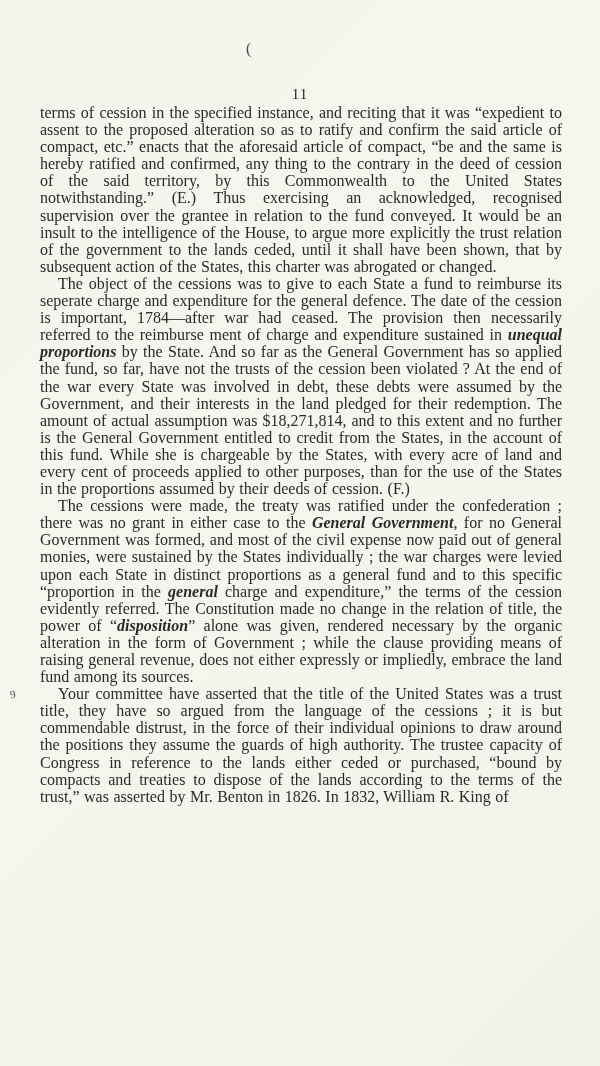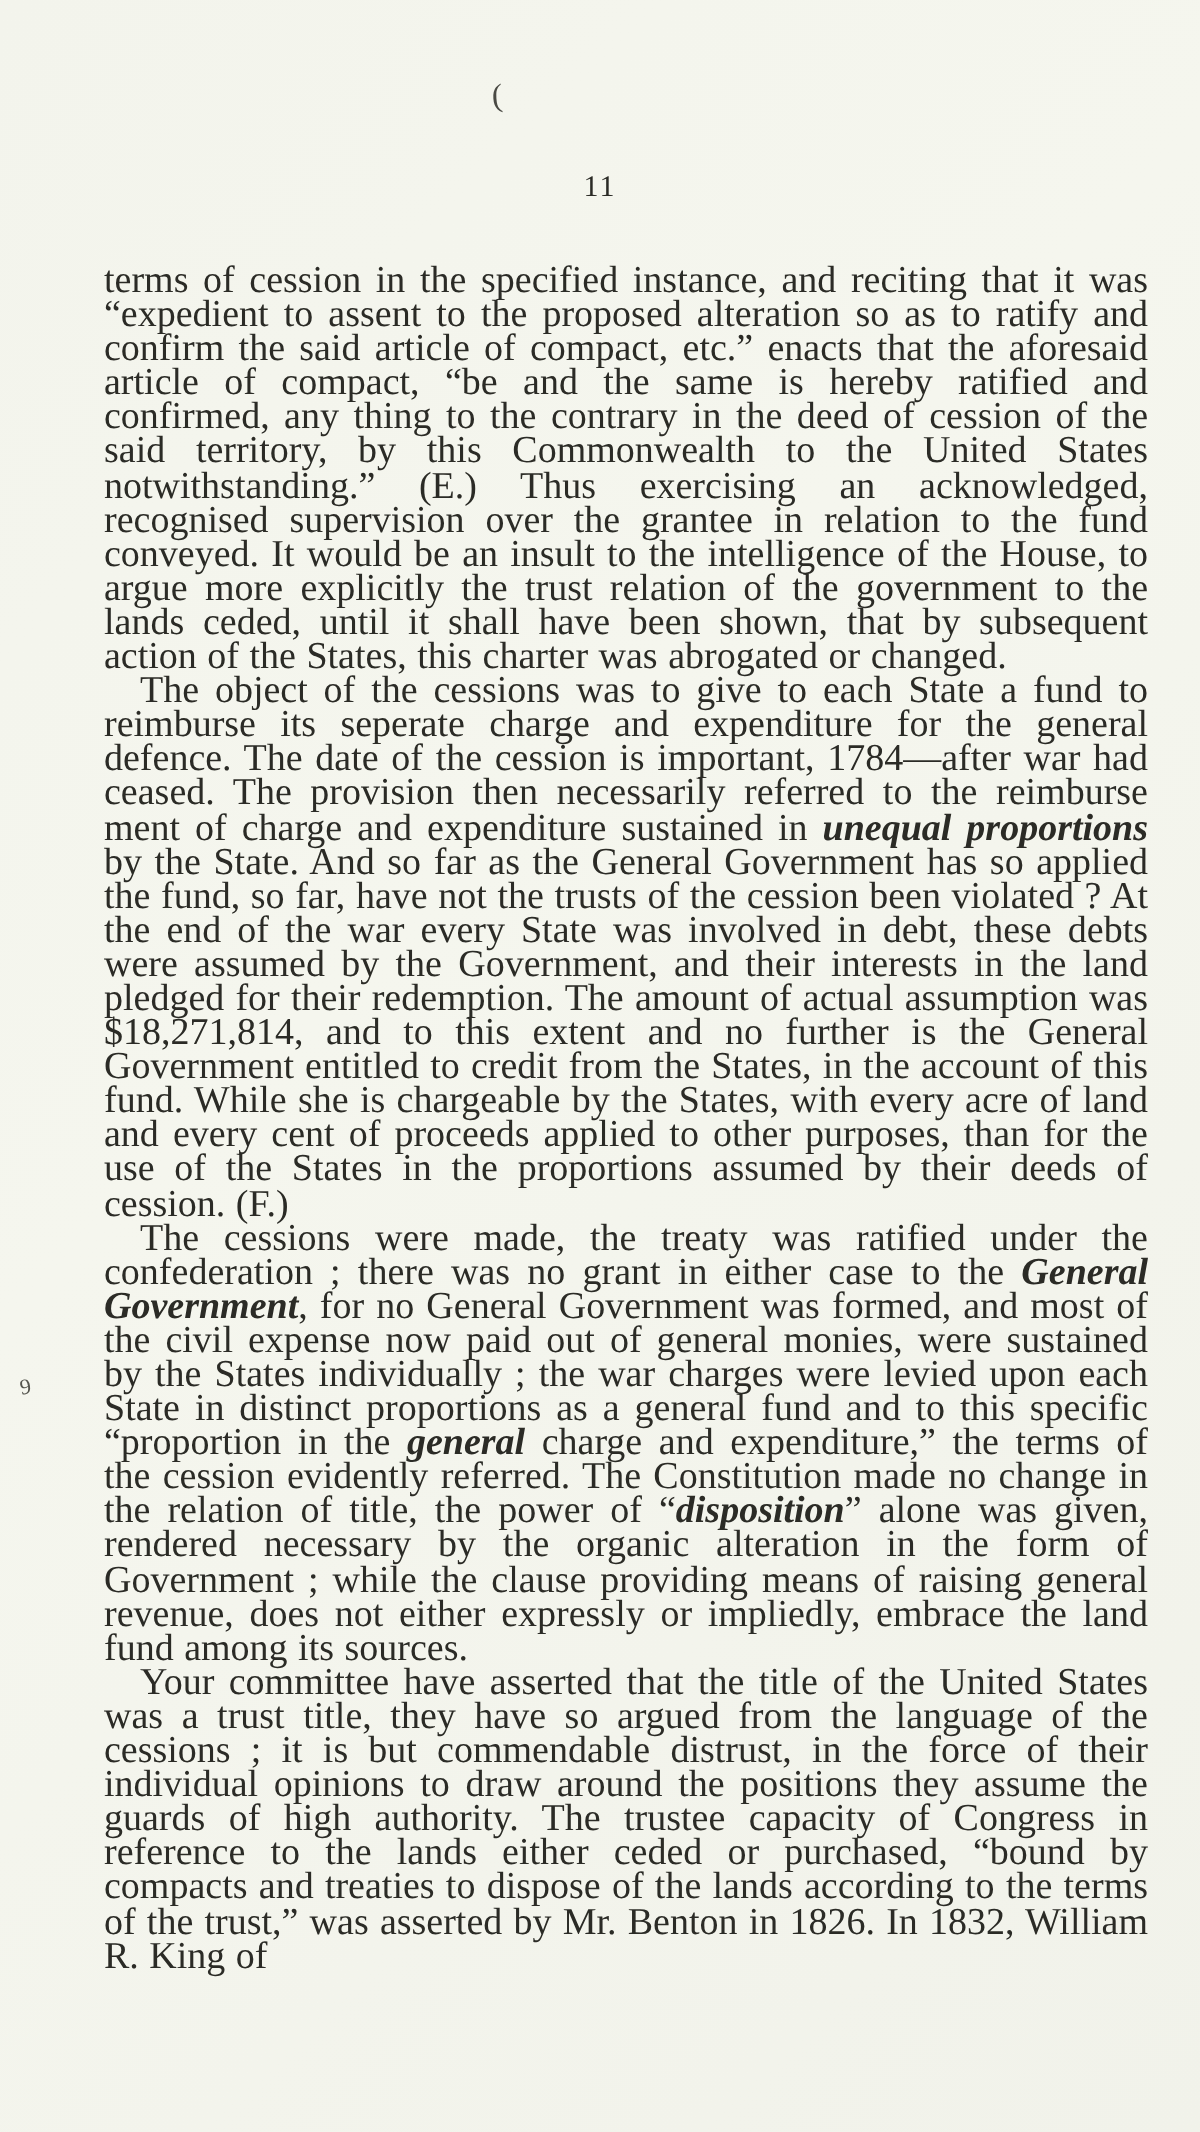--- a/index.html
+++ b/index.html
@@ -31,28 +31,27 @@
     top: 86px;
     left: 0;
     width: 100%;
     text-align: center;
     font-size: 15px;
     letter-spacing: 1px;
     color: #2b2b26;
   }
   .body-text {
     position: absolute;
-    top: 132px;
+    top: 104px;
     left: 40px;
     width: 522px;
-    font-size: 19px;
+    font-size: 16px;
     line-height: 17.1px;
     text-align: justify;
     word-spacing: 0.5px;
-    margin-left: 12px;
   }
   .body-text p {
     margin: 0;
   }
   .body-text p.indent {
     text-indent: 18px;
   }
   .it {
     font-style: italic;
     font-weight: bold;

